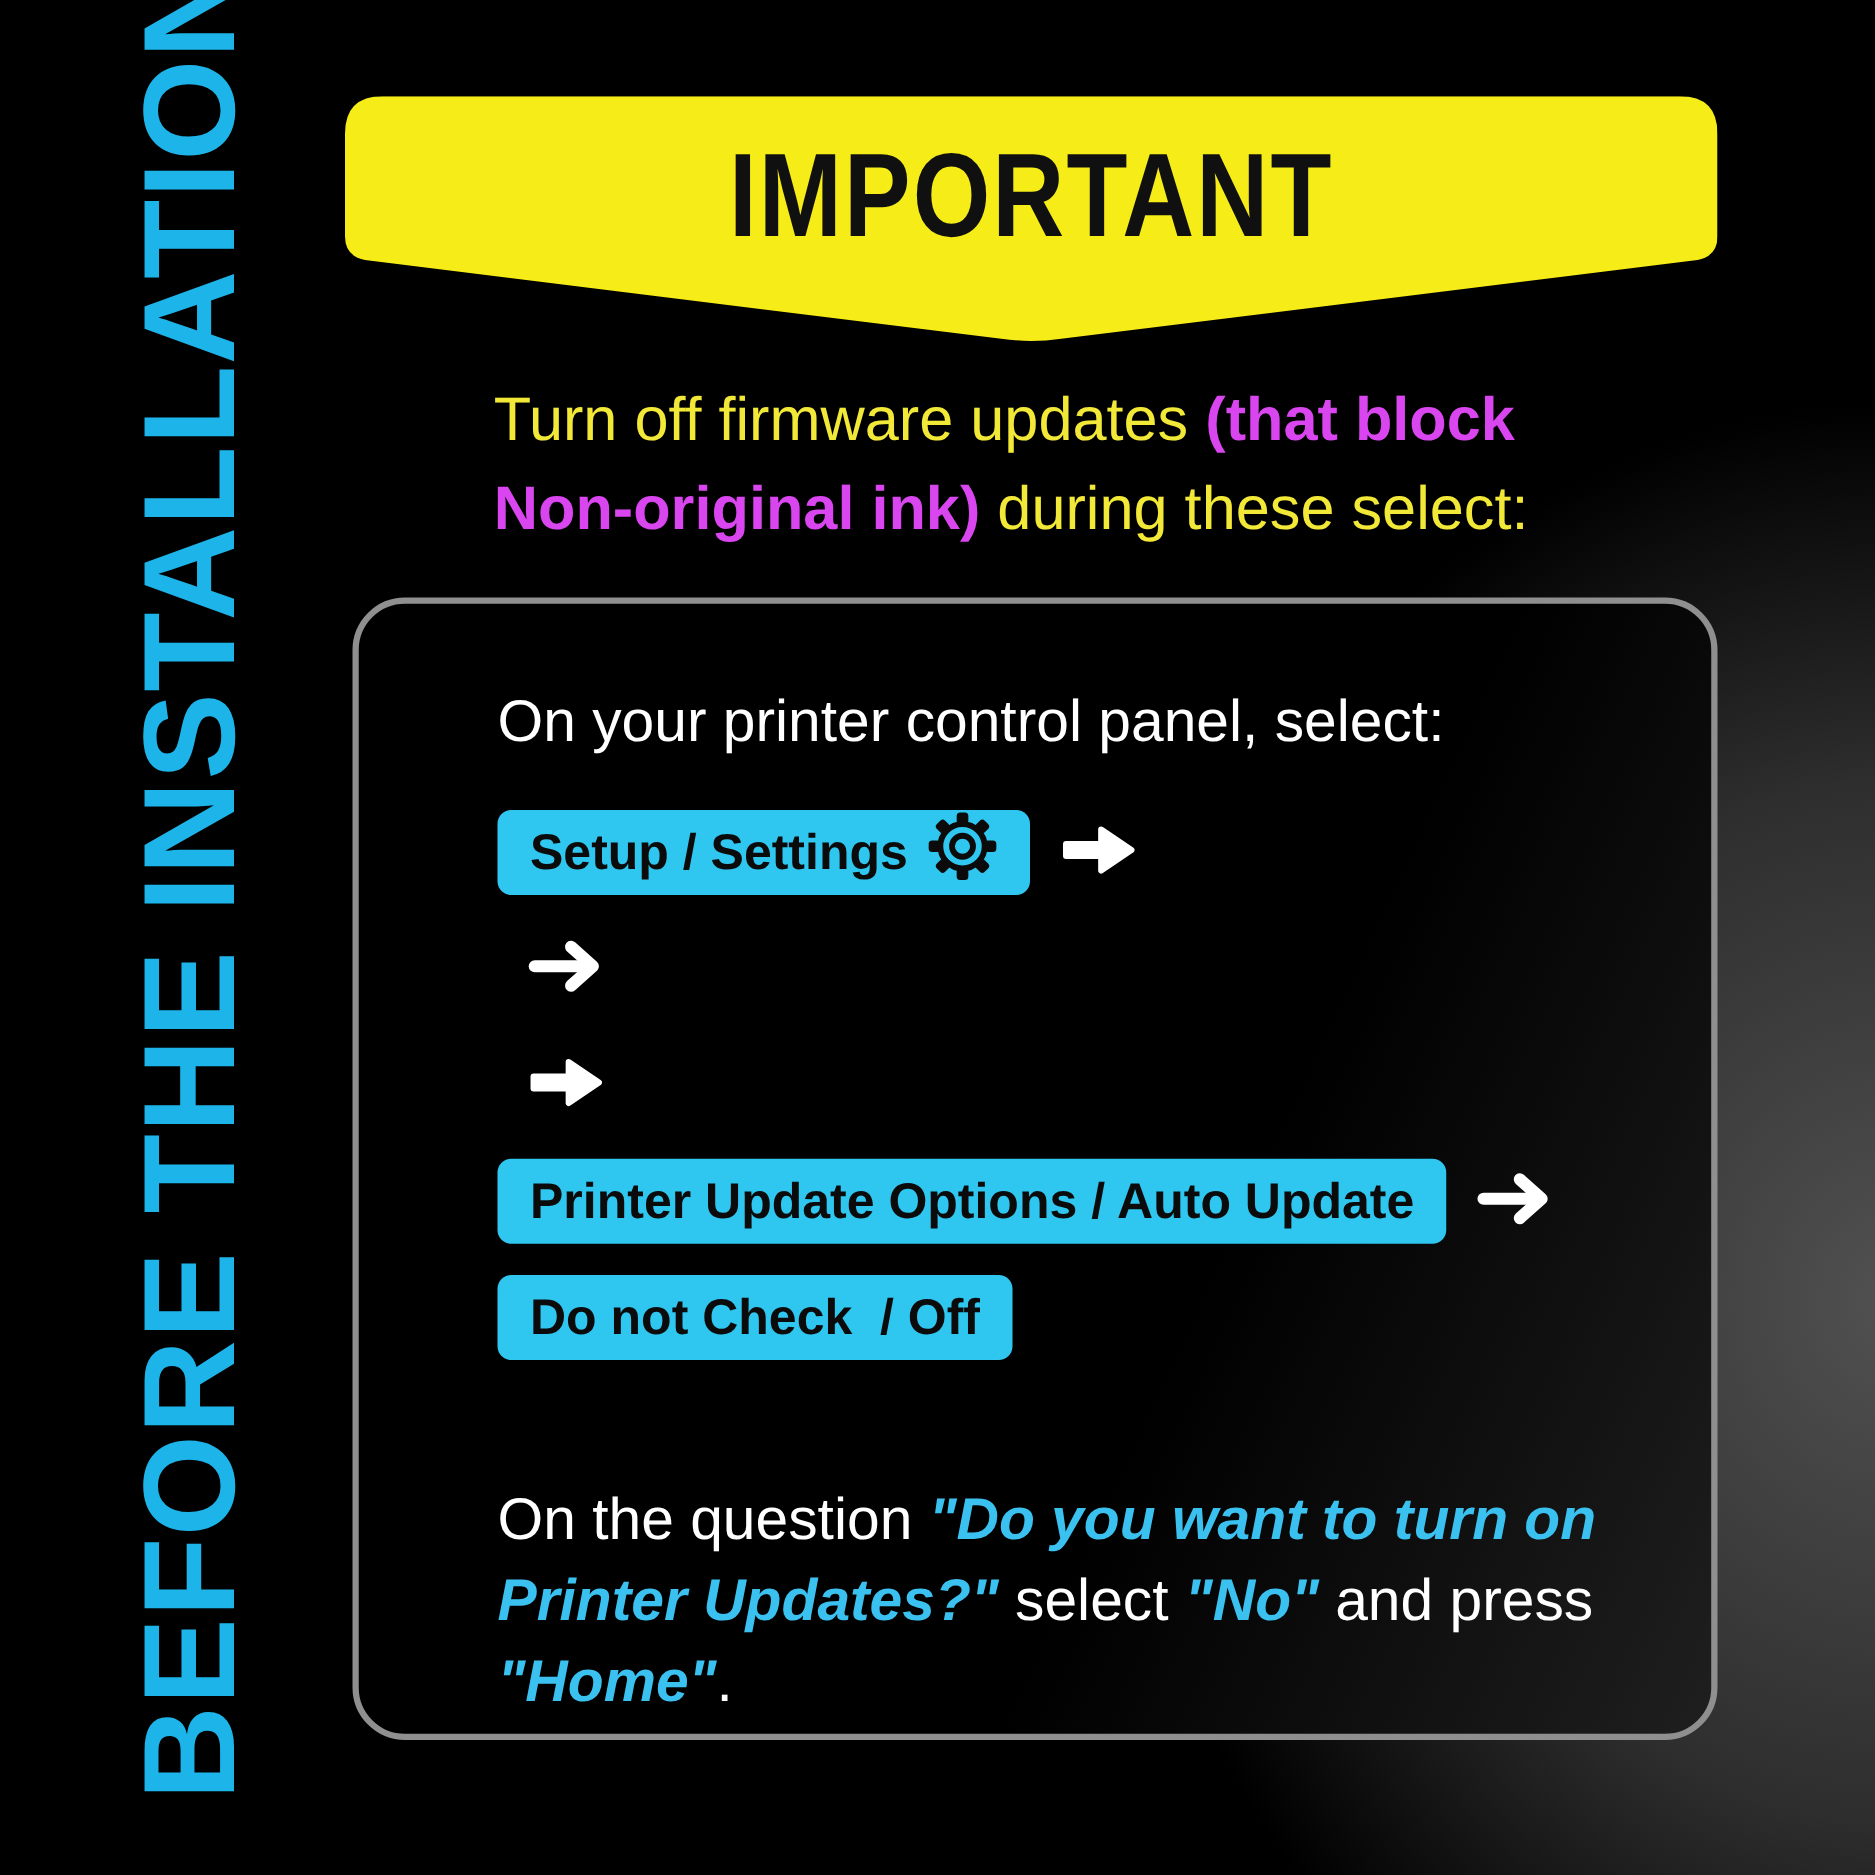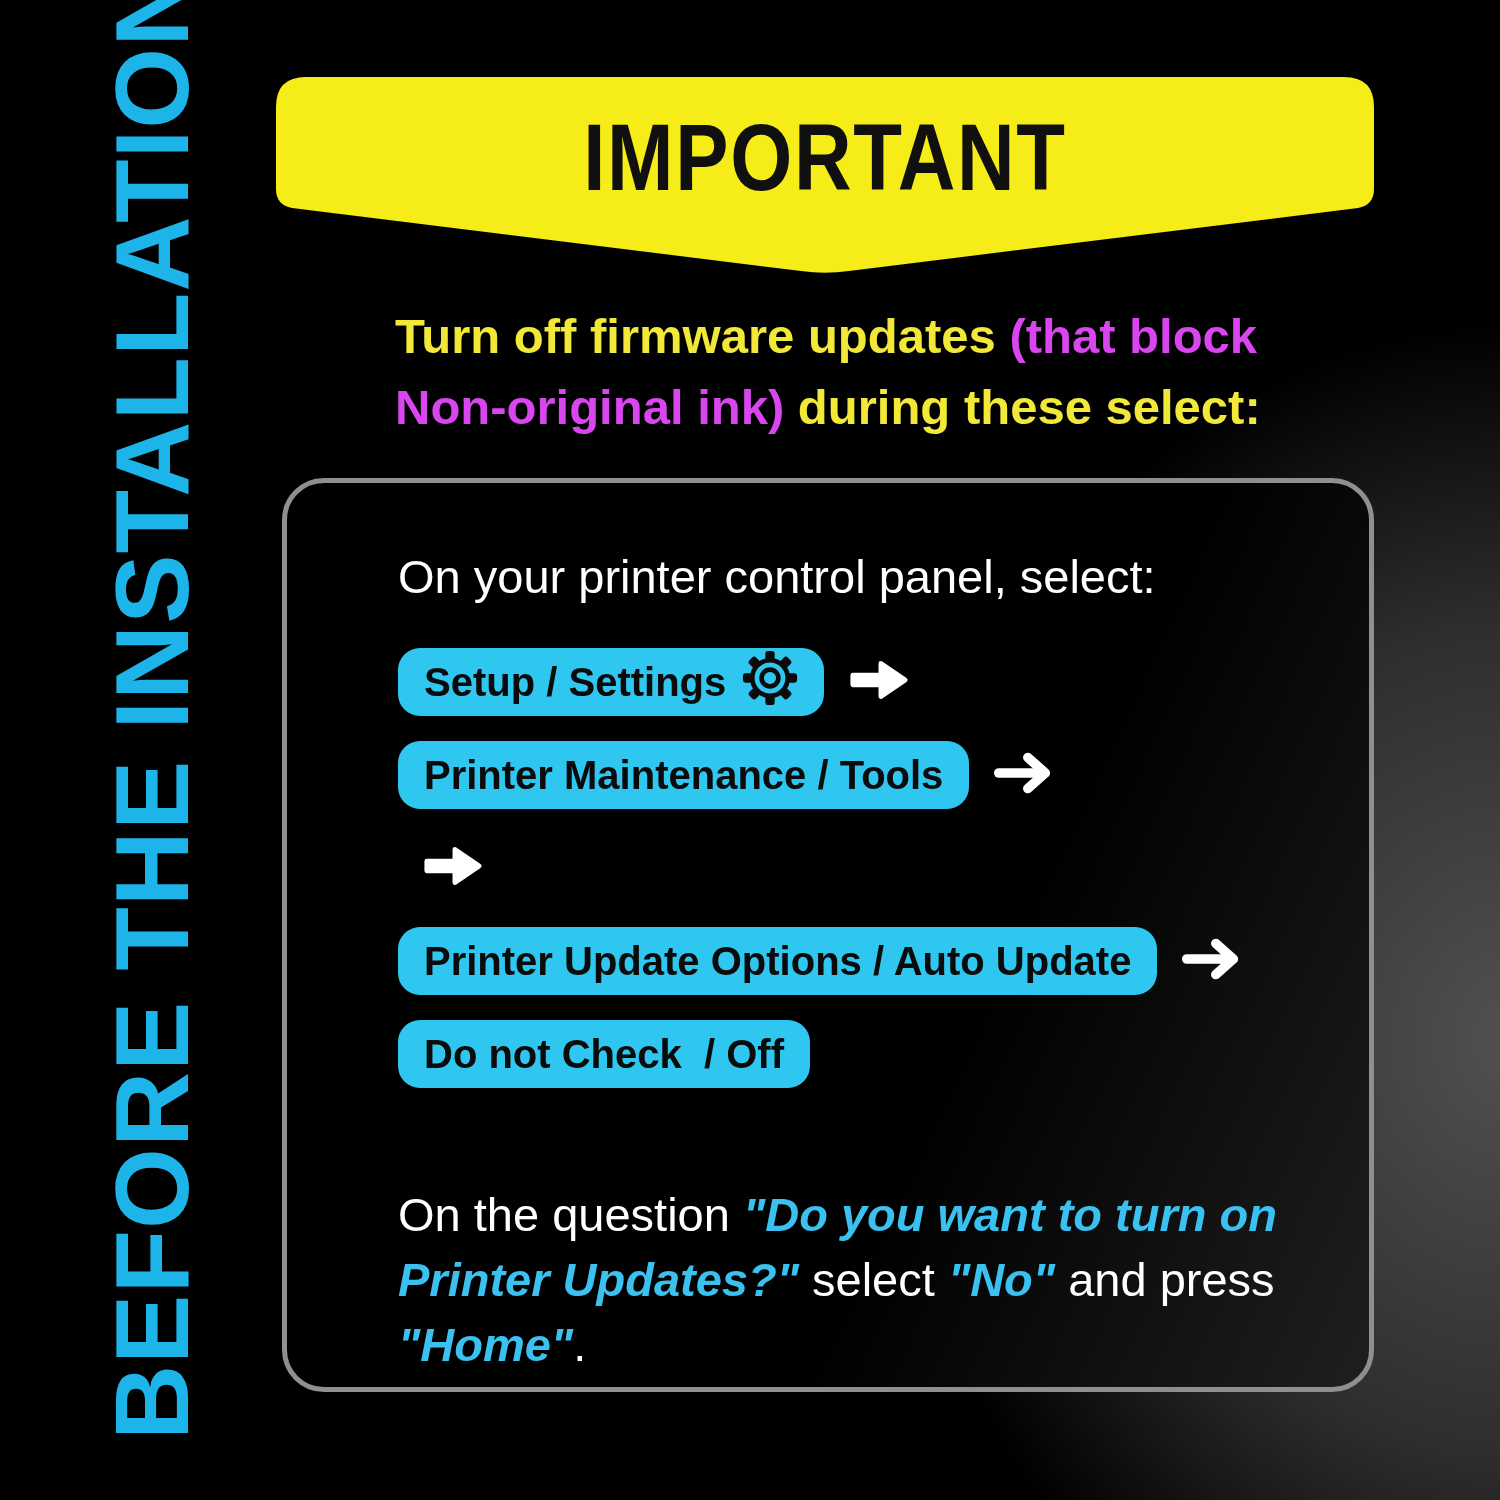--- a/index.html
+++ b/index.html
@@ -26,37 +26,37 @@
   
   .banner{position:absolute;left:276px;top:77px;width:1098px;height:204px;}
   .banner svg{position:absolute;left:0;top:0;}
   .banner-title{
     position:absolute;left:0;right:0;top:26px;text-align:center;
     font-size:95px;font-weight:700;color:#101010;
     transform:scaleX(.84);letter-spacing:2px;white-space:nowrap;
   }
   
   .intro{position:absolute;left:395px;top:301px;width:1020px;font-size:49px;line-height:71px;}
-  .seg-yellow{color:var(--intro-yellow);font-weight:700;margin-top:36px;}
+  .seg-yellow{color:var(--intro-yellow);font-weight:400;margin-top:36px;}
   .seg-whiteBold{color:#d946ef;font-weight:700;}
   .seg-white{color:#fff;font-weight:400;}
   .seg-cyan{color:var(--note-cyan);font-weight:700;font-style:italic;}
   
   .panel{
     position:absolute;left:282px;top:478px;width:1082px;height:904px;
     border:5px solid #8f8f8f;border-radius:42px;
     background:linear-gradient(115deg,#000 62%,#1f1f1f 100%);
   }
   .panel-inner{padding:66px 30px 0 111px;}
   .panel-heading{font-size:47px;font-weight:400;color:#fff;margin:0;}
   .steps{margin-top:44px;}
   .step-row{display:flex;align-items:center;height:68px;margin-bottom:25px;}
   .step-pill{
     display:inline-flex;align-items:center;height:68px;
-    background:var(--accent-cyan);border-radius:22px;padding:0 26px;
+    background:var(--accent-cyan);border-radius:11px;padding:0 26px;
     font-size:40px;font-weight:700;color:#0b0b0b;white-space:nowrap;
   }
   .gear{display:none;margin-left:16px;}
   .has-gear-icon .gear{display:block;}
   .arrow{margin-left:24px;display:none;}
   .arrow-solid .arrow-s{display:block;}
   .arrow-chevron .arrow-c{display:block;}
   
   .note{margin-top:94px;font-size:47px;line-height:65px;}
 </style>
@@ -107,24 +107,20 @@
         </span>
         <span class="arrow arrow-s">
           <svg width="62" height="46" viewBox="0 0 64 46">
               <path d="M5,18 h29 v-12 l25,17 -25,17 v-12 h-29 z" fill="#fff" stroke="#fff" stroke-width="5" stroke-linejoin="round"></path>
             </svg>
         </span>
 
       </div>
 
       <div class="step-row arrow-chevron">
-        <span class="step-pill">
-          <span>Printer Maintenance / Tools</span>
-
-        </span>
 
         <span class="arrow arrow-c">
           <svg width="62" height="46" viewBox="0 0 64 46">
               <g stroke="#fff" stroke-width="10" stroke-linecap="round" stroke-linejoin="round" fill="none">
                 <path d="M6,23 H52"></path>
                 <path d="M36,7 L54,23 L36,39"></path>
               </g>
             </svg>
         </span>
       </div>

